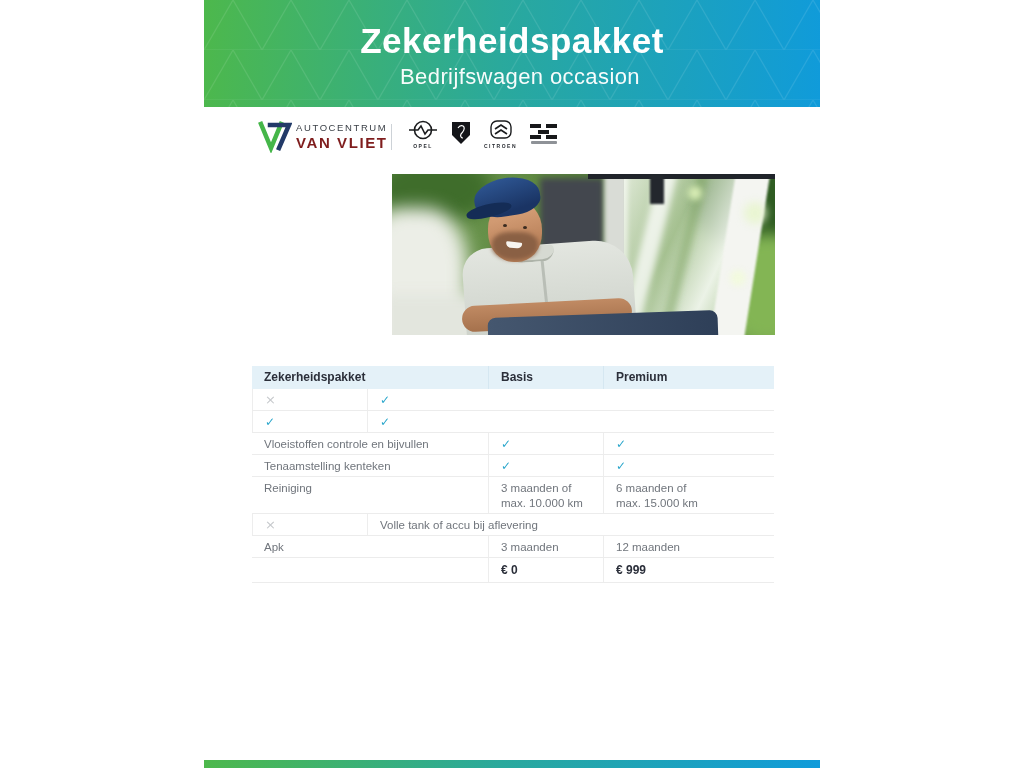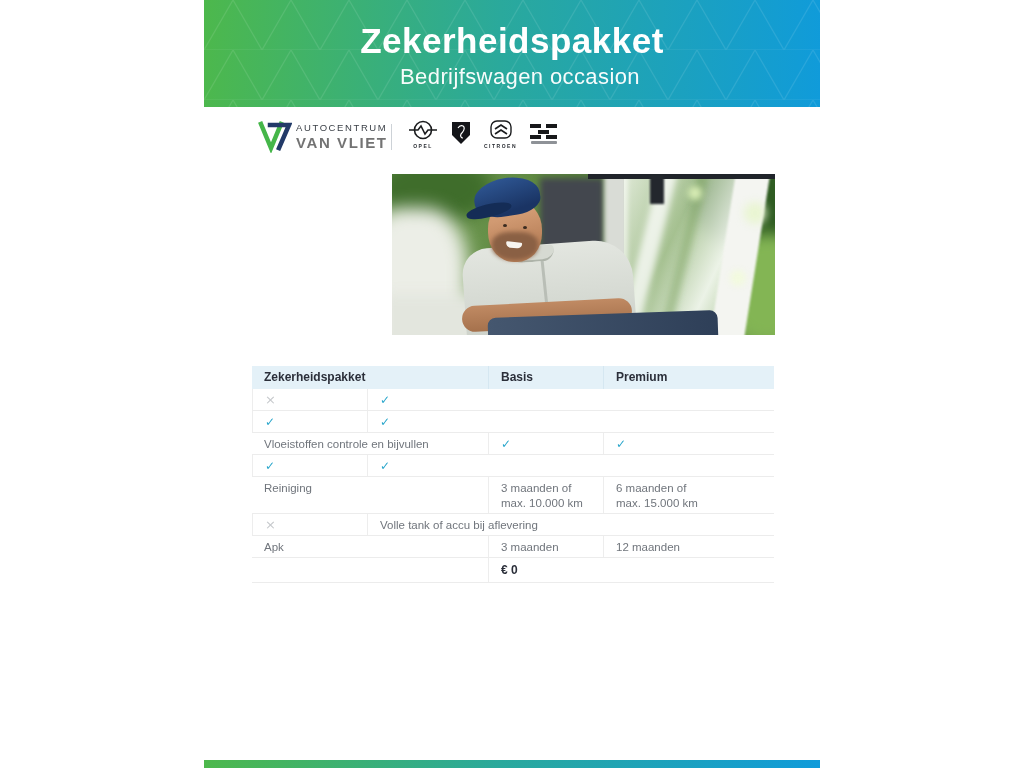--- a/index.html
+++ b/index.html
@@ -13,21 +13,21 @@
             text-align:center; }
   .banner svg.tri-mesh { position:absolute; left:0; top:0; }
   .banner-title { position:relative; margin-top:21px; color:#ffffff; font-size:35px; font-weight:800; letter-spacing:0.5px; }
   .banner-sub { position:relative; margin-top:3px; color:rgba(255,255,255,0.96); font-size:22px; font-weight:400; letter-spacing:0.4px;padding-left:16px; }
 
   
   .brandbar { position:absolute; left:204px; top:117px; width:616px; height:42px; }
   .dealer-mark { position:absolute; left:54px; top:2px; }
   .dealer-text { position:absolute; left:92px; top:5px; }
   .dealer-top { font-size:9.5px; letter-spacing:1.6px; color:#3c4148; font-weight:500; }
-  .dealer-bottom { font-size:15px; letter-spacing:1.6px; color:#737373; font-weight:800; margin-top:1px; }
+  .dealer-bottom { font-size:15px; letter-spacing:1.6px; color:#7f1d1d; font-weight:800; margin-top:1px; }
   .brand-divider { position:absolute; left:187px; top:7px; width:1px; height:26px; background:#cdd2d7; }
   .brand-logos { position:absolute; left:204px; top:3px; display:flex; align-items:flex-start; gap:13px; }
   .brand { display:flex; flex-direction:column; align-items:center; }
   .brand-word { font-size:5px; letter-spacing:1.5px; color:#2a2d33; margin-top:1px; font-weight:700; white-space:nowrap; }
   .brand-smudge { width:26px; height:3px; background:#8e9297; margin-top:2px; border-radius:1px; }
   .blocks { position:relative; width:27px; height:15px; margin-top:4px; }
   .blocks div { position:absolute; background:#17181a; }
 
   
   .photo { position:absolute; left:392px; top:174px; width:383px; height:161px; overflow:hidden;
@@ -204,20 +204,21 @@
     <div class="t-row h22">
       <div class="cell c-basis val ck">✓</div>
       <div class="cell c-premium val ck">✓</div>
     </div>
     <div class="t-row h22">
       <div class="cell c-feature">Vloeistoffen controle en bijvullen</div>
       <div class="cell c-basis val ck">✓</div>
       <div class="cell c-premium val ck">✓</div>
     </div>
     <div class="t-row h22">
+      <div class="cell c-feature">Tenaamstelling kenteken</div>
       <div class="cell c-basis val ck">✓</div>
       <div class="cell c-premium val ck">✓</div>
     </div>
 
     <div class="t-row t-tall">
       <div class="cell c-feature">Reiniging</div>
       <div class="cell c-basis">
         <div>3 maanden of</div>
         <div>max. 10.000 km</div>
       </div>
@@ -233,19 +234,20 @@
     </div>
     <div class="t-row h22">
       <div class="cell c-feature">Apk</div>
       <div class="cell c-basis">3 maanden</div>
       <div class="cell c-premium">12 maanden</div>
     </div>
 
     <div class="t-row t-price">
       <div class="cell c-feature"></div>
       <div class="cell c-basis">€ 0</div>
+      <div class="cell c-premium">€ 999</div>
     </div>
   </div>
 
 
   <div class="bottombar"></div>
 
 </div>
 
 </body></html>

